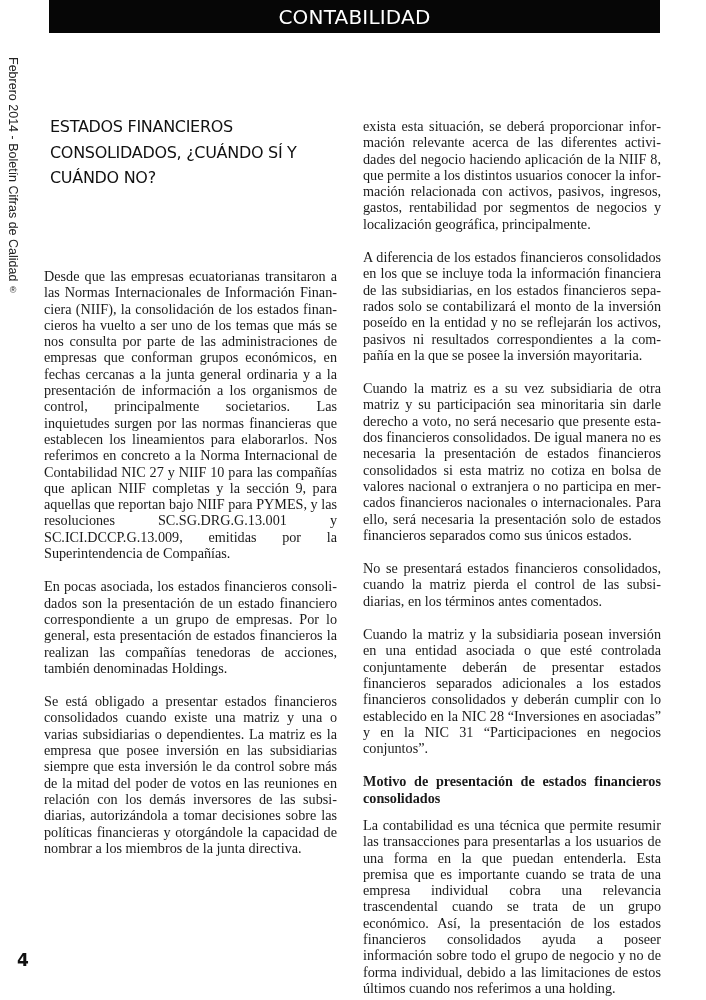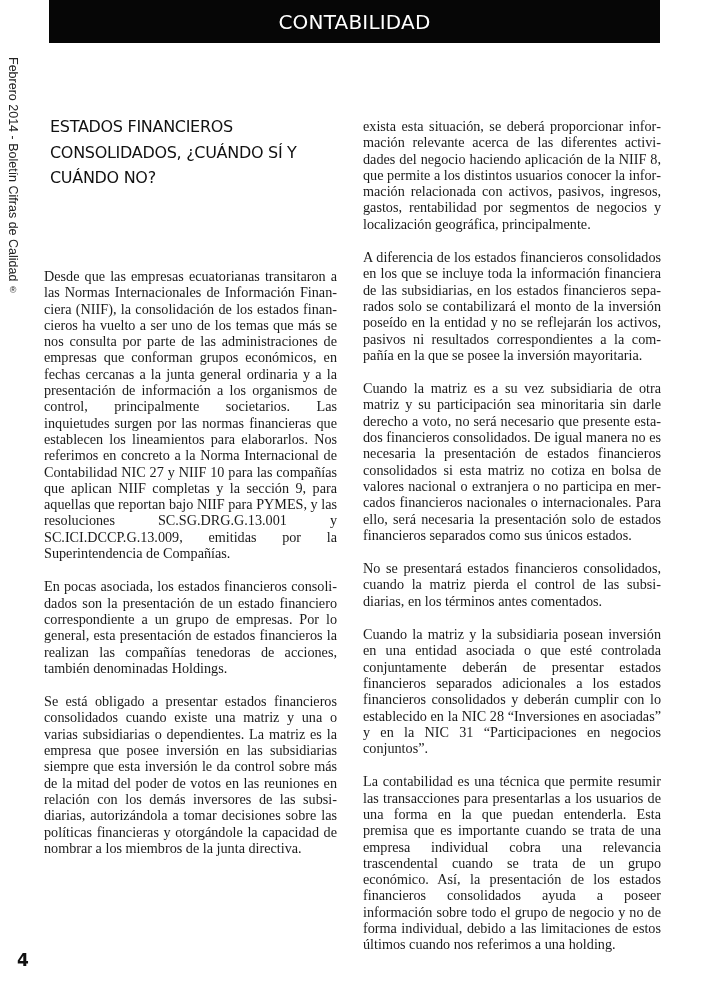--- a/index.html
+++ b/index.html
@@ -1,21 +1,21 @@
 <!DOCTYPE html>
 <html><head>
   <meta charset="utf-8">
   <style>
     html, body { margin: 0; padding: 0; }
     body {
       width: 706px; height: 1000px; position: relative; overflow: hidden;
       background: #ffffff; color: #1a1a1a;
     }
     .header-bar {
-      position: absolute; left: 49px; top: 0; width: 611px; height: 43px;
+      position: absolute; left: 49px; top: 0; width: 611px; height: 33px;
       background: #060606; color: #ffffff;
       display: flex; align-items: center; justify-content: center;
       font-family: "DejaVu Sans", sans-serif; font-size: 20px; letter-spacing: 0.2px;
     }
     .side-caption {
       position: absolute; left: 6px; top: 57px;
       writing-mode: vertical-rl;
       font-family: "Liberation Sans", sans-serif; font-size: 12.5px; color: #222;
       white-space: nowrap;
     }
@@ -61,16 +61,17 @@
   <p>En pocas asociada, los estados financieros consoli­dados son la presentación de un estado financiero correspondiente a un grupo de empresas. Por lo general, esta presentación de estados financieros la realizan las compañías tenedoras de acciones, también denominadas Holdings.</p>
   <p>Se está obligado a presentar estados financieros consolidados cuando existe una matriz y una o varias subsidiarias o dependientes. La matriz es la empresa que posee inversión en las subsidiarias siempre que esta inversión le da control sobre más de la mitad del poder de votos en las reuniones en relación con los demás inversores de las subsi­diarias, autorizándola a tomar decisiones sobre las políticas financieras y otorgándole la capacidad de nombrar a los miembros de la junta directiva.</p>
 </div>
 
 <div class="col col-right">
   <p>exista esta situación, se deberá proporcionar infor­mación relevante acerca de las diferentes activi­dades del negocio haciendo aplicación de la NIIF 8, que permite a los distintos usuarios conocer la infor­mación relacionada con activos, pasivos, ingresos, gastos, rentabilidad por segmentos de negocios y localización geográfica, principalmente.</p>
   <p>A diferencia de los estados financieros consolidados en los que se incluye toda la información financiera de las subsidiarias, en los estados financieros sepa­rados solo se contabilizará el monto de la inversión poseído en la entidad y no se reflejarán los activos, pasivos ni resultados correspondientes a la com­pañía en la que se posee la inversión mayoritaria.</p>
   <p>Cuando la matriz es a su vez subsidiaria de otra matriz y su participación sea minoritaria sin darle derecho a voto, no será necesario que presente esta­dos financieros consolidados. De igual manera no es necesaria la presentación de estados financieros consolidados si esta matriz no cotiza en bolsa de valores nacional o extranjera o no participa en mer­cados financieros nacionales o internacionales. Para ello, será necesaria la presentación solo de estados financieros separados como sus únicos estados.</p>
   <p>No se presentará estados financieros consolidados, cuando la matriz pierda el control de las subsi­diarias, en los términos antes comentados.</p>
   <p>Cuando la matriz y la subsidiaria posean inversión en una entidad asociada o que esté controlada conjunta­mente deberán de presentar estados financieros sepa­rados adicionales a los estados financieros consolida­dos y deberán cumplir con lo establecido en la NIC 28 “Inversiones en asociadas” y en la NIC 31 “Participa­ciones en negocios conjuntos”.</p>
+  <h3>Motivo de presentación de  estados financieros consolidados</h3>
   <p>La contabilidad es una técnica que permite resumir las transacciones para presentarlas a los usuarios de una forma en la que puedan entenderla. Esta premisa que es importante cuando se trata de una empresa individual cobra una relevancia trascendental cuando se trata de un grupo económico. Así, la presentación de los estados financieros consolidados ayuda a poseer información sobre todo el grupo de negocio y no de forma individual, debido a las limitaciones de estos últimos cuando nos referimos a una holding.</p>
 </div>
 
 <div class="page-number">4</div>
 
 </body></html>

